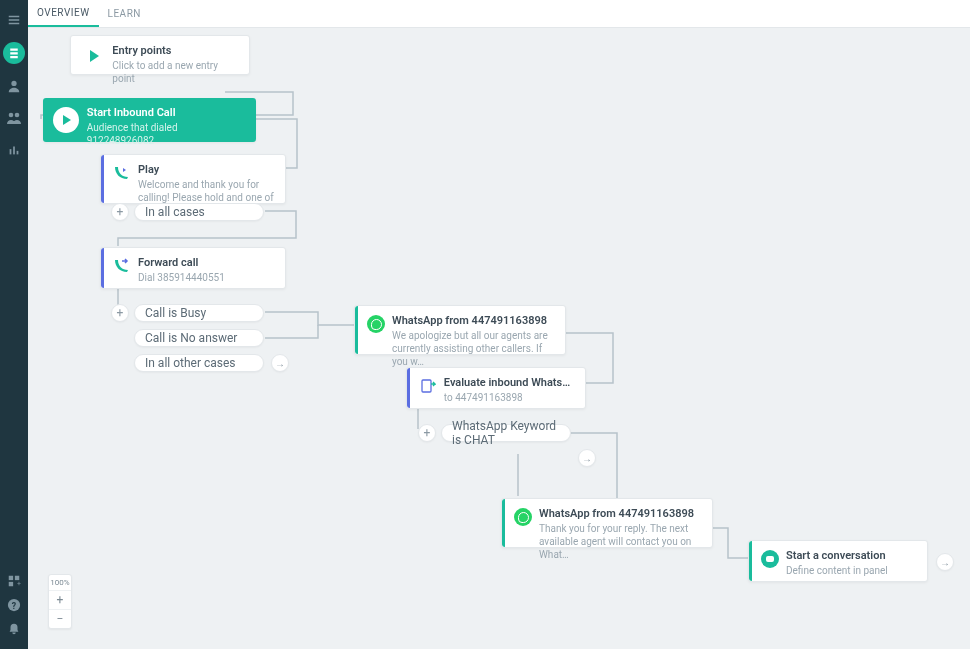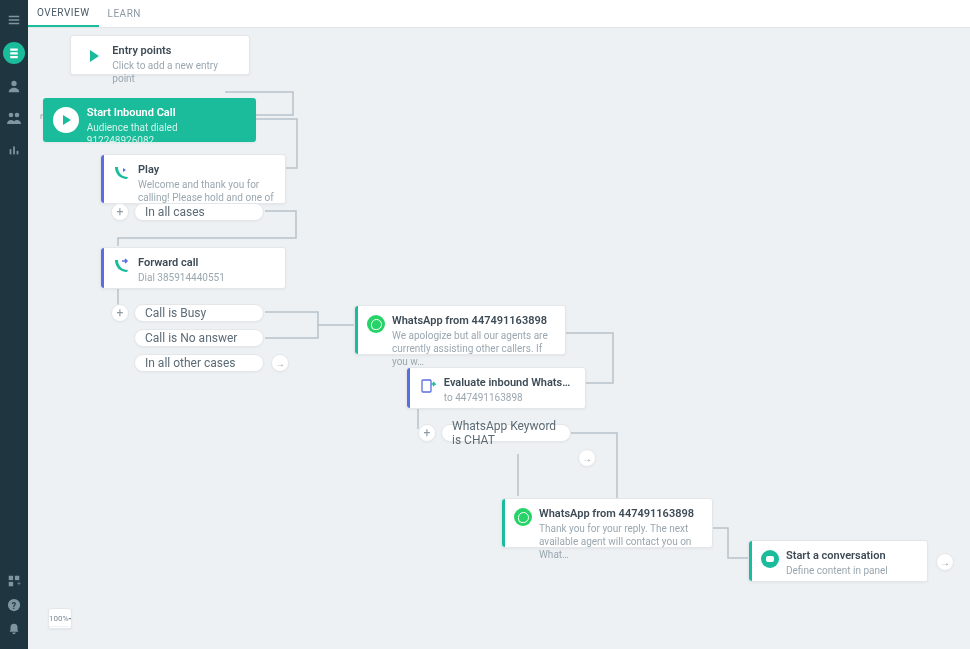--- a/index.html
+++ b/index.html
@@ -90,21 +90,21 @@
   .arrow-btn {
     position:absolute; width:18px; height:18px; background:#fff; border:1px solid #e3e7ea;
     border-radius:50%; display:flex; align-items:center; justify-content:center;
     font-size:10px; color:#8b99a3; box-shadow:0 1px 2px rgba(0,0,0,0.04);
   }
 
   
   .zoombox {
     position:absolute; left:20px; bottom:20px; width:24px;
     background:#fff; border:1px solid #e3e7ea; border-radius:3px;
-    display:flex; flex-direction:row; align-items:center;
+    display:flex; flex-direction:column; align-items:flex-end;
     box-shadow:0 1px 2px rgba(0,0,0,0.05); overflow:hidden;
   }
   .zoombox .pct { font-size:8px; color:#7d8b95; padding:3px 0; width:100%; text-align:center; border-bottom:1px solid #eef1f3;}
   .zoombox .z  { font-size:12px; color:#7d8b95; padding:2px 0; width:100%; text-align:center; cursor:pointer; }
   .zoombox .z + .z { border-top:1px solid #eef1f3; }
 
   
   .ico-phone { width:16px; height:16px; }
   .ico-whatsapp {
     width:18px; height:18px; border-radius:50%; background:#25d366;

